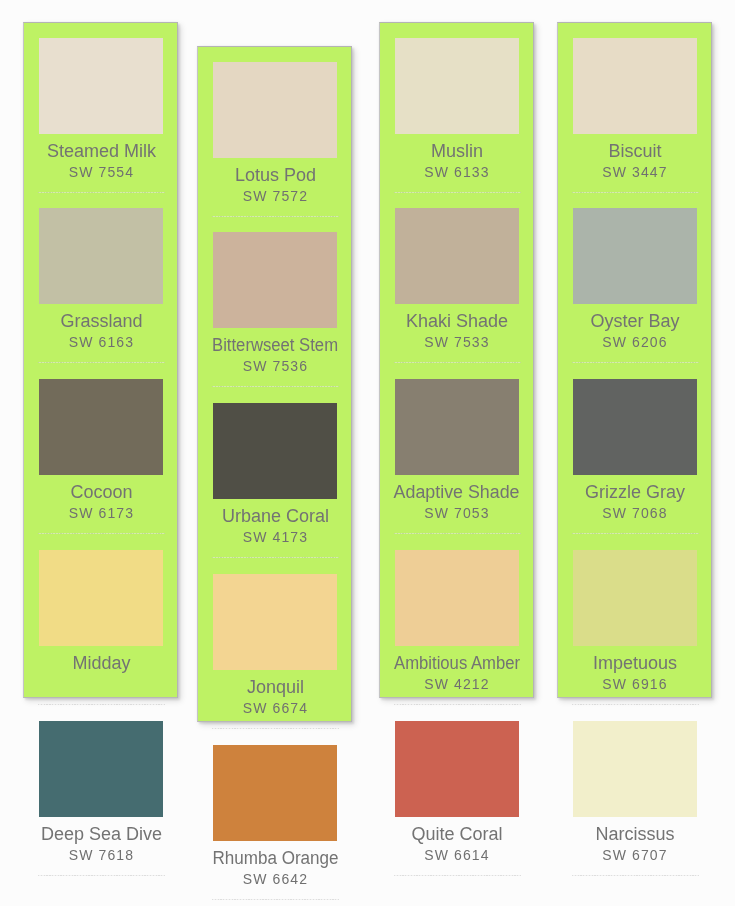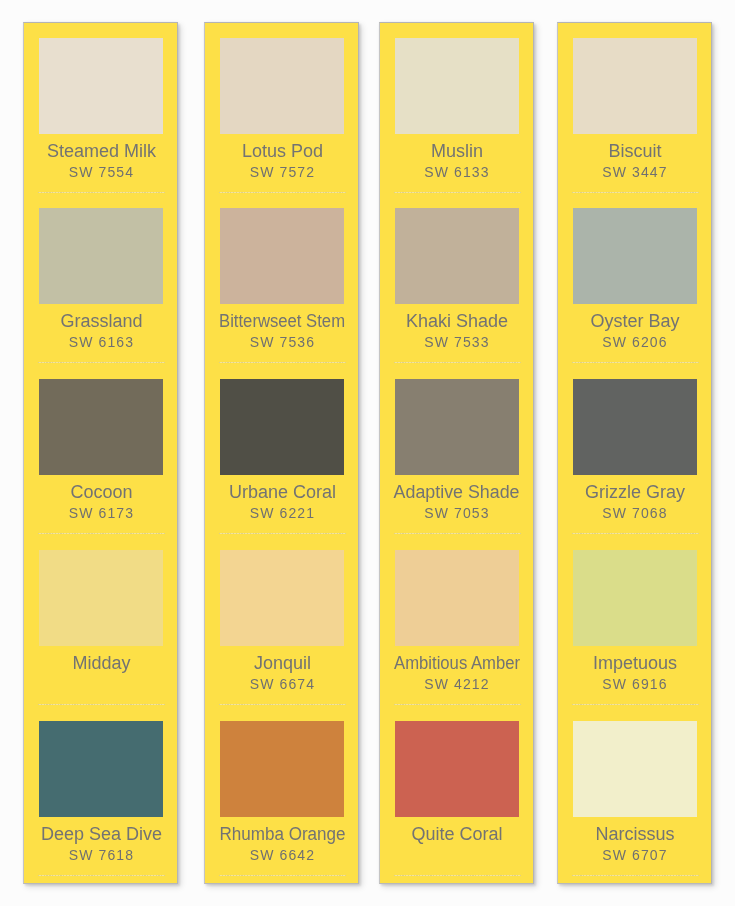--- a/index.html
+++ b/index.html
@@ -14,33 +14,33 @@
     position: relative;
     width: 735px; height: 906px;
     background: #fcfcfc;
   }
 
   
   .card {
     position: absolute;
     top: 22px;
     width: 155px;
-    height: 862px;
-    background: #fde047;
+    height: 676px;
+    background: #bef264;
     box-sizing: border-box;
     border-top: 1px solid #b4b4b4;
     border-left: 1px solid #c4c4c4;
     border-right: 1px solid #b4b4b4;
     border-bottom: 1px solid #b8b8b8;
     box-shadow: 3px 3px 6px rgba(0,0,0,0.13),
                 2px 2px 2px rgba(0,0,0,0.10),
                 0 0 2px rgba(0,0,0,0.05);
   }
   .col1 { left: 23px; }
-  .col2 { left: 204px; }
+  .col2 { left: 197px; margin-top: 24px; }
   .col3 { left: 378.5px; }
   .col4 { left: 556.5px; }
 
   
   .cell { position: absolute; left: 0; width: 153px; height: 170.75px; }
   .r1 { top: 14.7px; }
   .r2 { top: 185.4px; }
   .r3 { top: 356.1px; }
   .r4 { top: 526.8px; }
   .r5 { top: 697.5px; }
@@ -113,21 +113,21 @@
       </div>
       <div class="cell r2">
         <div class="swatch" style="background: rgb(204, 179, 156);"></div>
         <div class="cname"><span style="transform: scaleX(0.926151);">Bitterwseet Stem</span></div>
         <div class="ccode">SW 7536</div>
         <div class="sep"></div>
       </div>
       <div class="cell r3">
         <div class="swatch" style="background: rgb(80, 79, 70);"></div>
         <div class="cname"><span>Urbane Coral</span></div>
-        <div class="ccode">SW 6221</div>
+        <div class="ccode">SW 4173</div>
         <div class="sep"></div>
       </div>
       <div class="cell r4">
         <div class="swatch" style="background: rgb(243, 213, 146);"></div>
         <div class="cname"><span>Jonquil</span></div>
         <div class="ccode">SW 6674</div>
         <div class="sep"></div>
       </div>
       <div class="cell r5">
         <div class="swatch" style="background: rgb(206, 130, 61);"></div>
@@ -157,20 +157,21 @@
       </div>
       <div class="cell r4">
         <div class="swatch" style="background: rgb(238, 206, 150);"></div>
         <div class="cname"><span style="transform: scaleX(0.926045);">Ambitious Amber</span></div>
         <div class="ccode">SW 4212</div>
         <div class="sep"></div>
       </div>
       <div class="cell r5">
         <div class="swatch" style="background: rgb(204, 98, 81);"></div>
         <div class="cname"><span>Quite Coral</span></div>
+        <div class="ccode">SW 6614</div>
         <div class="sep"></div>
       </div>
     </div>
     <div class="card col4">
       <div class="cell r1">
         <div class="swatch" style="background: rgb(231, 220, 198);"></div>
         <div class="cname"><span>Biscuit</span></div>
         <div class="ccode">SW 3447</div>
         <div class="sep"></div>
       </div>

